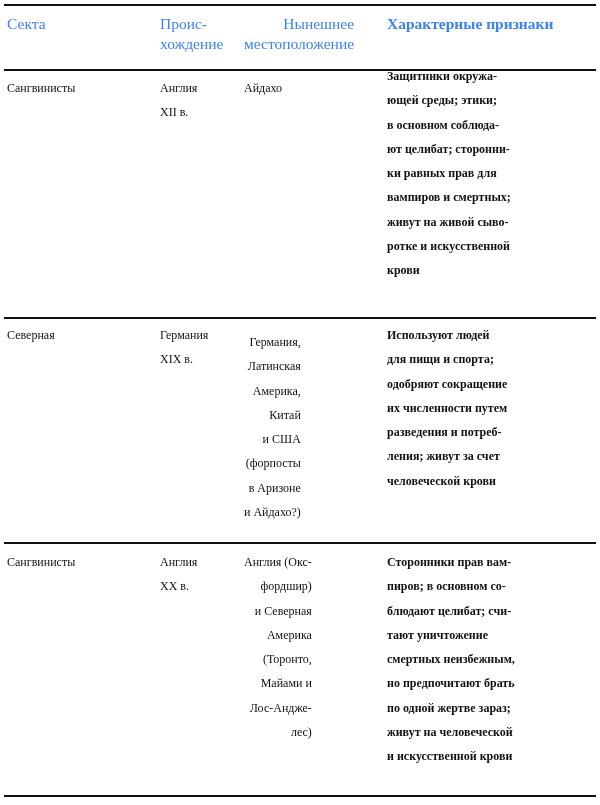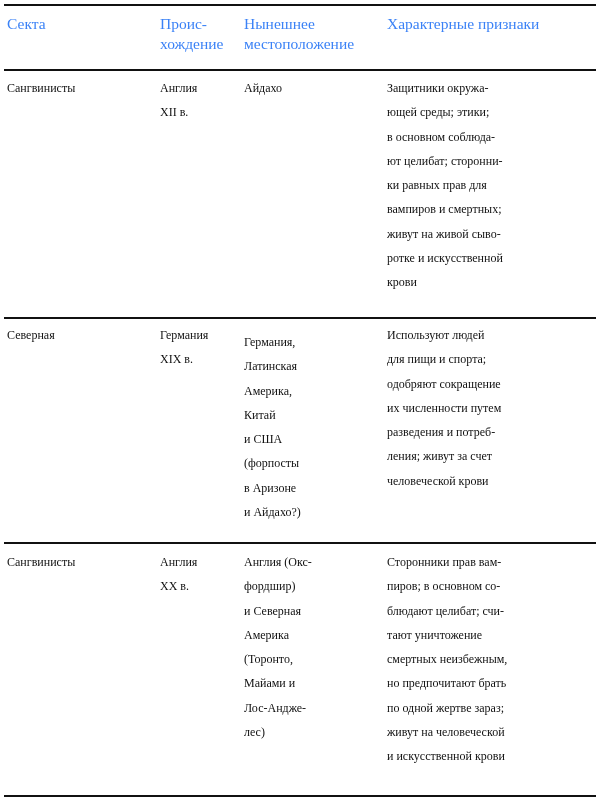--- a/index.html
+++ b/index.html
@@ -2,21 +2,21 @@
 <html><head>
 <meta charset="utf-8">
 <style>
   html, body { margin:0; padding:0; background:#fff; }
   body { width:600px; height:805px; position:relative; overflow:hidden;
          font-family:"Liberation Serif","DejaVu Serif",serif; color:#111; }
   .rule { position:absolute; left:4px; right:4px; height:2px; background:#111; }
   .cell { position:absolute; white-space:pre-line; }
   .hdr { font-size:15.5px; line-height:20px; top:14px; color:#3b82f6; }
   .body { font-size:12px; line-height:24.3px; }
-  .c1 { left:7px; } .c2 { left:160px; } .c3 { left:244px; } .c4 { left:387px; }
+  .c1 { left:7px; } .c2 { left:160px; } .c3 { left:244px;text-align:right; } .c4 { left:387px;font-weight:bold; }
 </style>
 </head>
 <body>
 
 <div>
   <div class="rule" style="top:4px"></div>
 
   <div class="cell hdr c1">Секта</div>
   <div class="cell hdr c2">Проис-
 хождение</div>
@@ -24,21 +24,21 @@
 местоположение</div>
   <div class="cell hdr c4">Характерные признаки</div>
 
   <div class="rule" style="top:69px"></div>
 
   <div>
     <div class="cell body c1" style="top:76px">Сангвинисты</div>
     <div class="cell body c2" style="top:76px">Англия
 XII в.</div>
     <div class="cell body c3" style="top:76px">Айдахо</div>
-    <div class="cell body c4" style="top:76px">Защитники окружа-
+    <div class="cell body c4" style="top:64px">Защитники окружа-
 ющей среды; этики;
 в основном соблюда-
 ют целибат; сторонни-
 ки равных прав для
 вампиров и смертных;
 живут на живой сыво-
 ротке и искусственной
 крови</div>
   </div>
 

